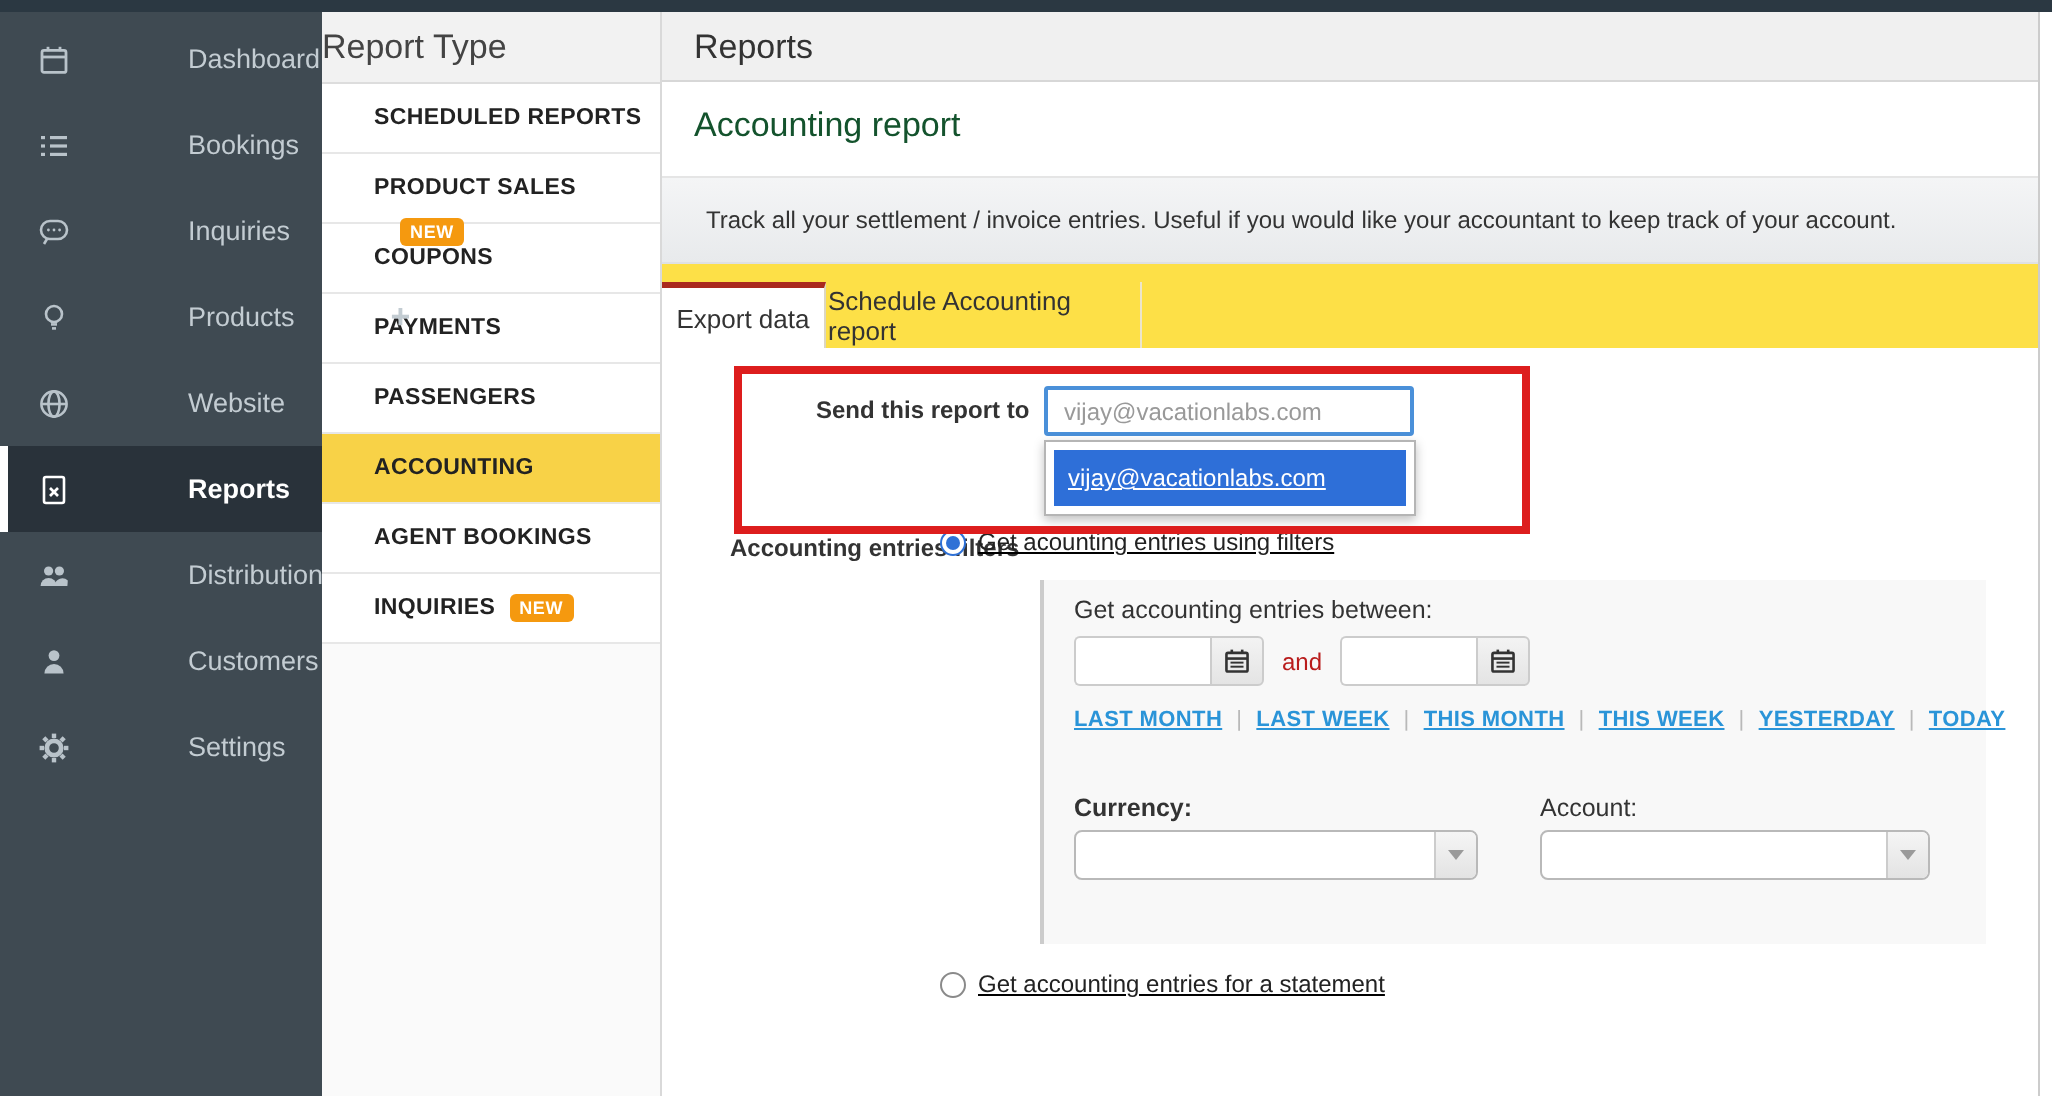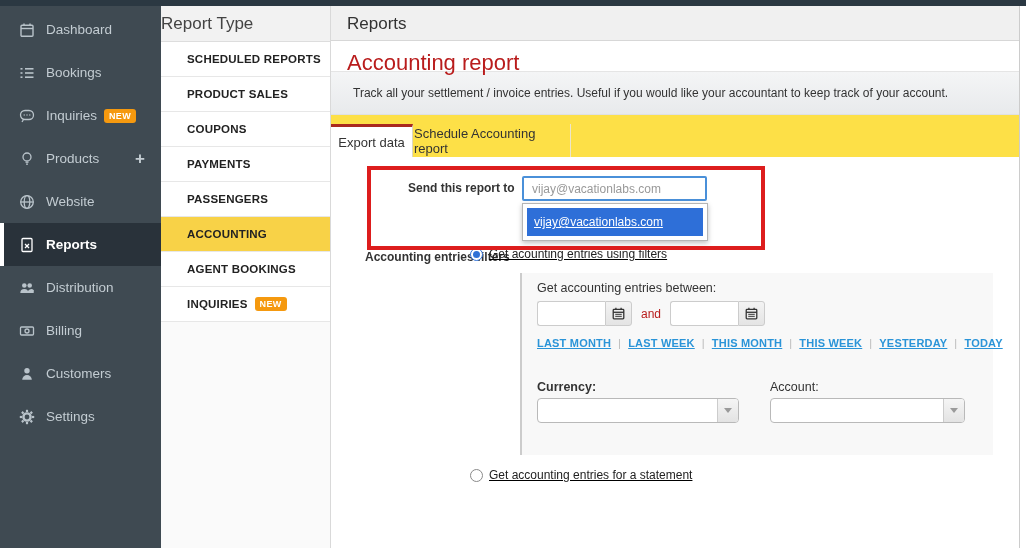--- a/index.html
+++ b/index.html
@@ -5,36 +5,36 @@
   * { margin:0; padding:0; box-sizing:border-box; }
   body { font-family:"Liberation Sans","DejaVu Sans",sans-serif; background:#fff; }
   #canvas { position:relative; width:1026px; height:548px; overflow:hidden; background:#fff; }
 
   
   .top-strip { position:absolute; left:0; top:0; width:1026px; height:6px; background:#2b3842; z-index:20; }
 
   
   .sidebar { position:absolute; left:0; top:0; width:161px; height:548px; background:#3f4a52; z-index:10; }
   .side-list { position:absolute; top:8px; left:0; right:0; }
-  .side-item { display:flex; align-items:center; height:43px; padding-left:18px; cursor:pointer; color:#c3ccd2; font-size:13.5px; }
+  .side-item { display:flex; align-items:center; height:43px; padding-left:18px; cursor:pointer; color:#c3ccd2; font-size:13.5px;gap:48px; }
   .side-item .sicon { width:17px; height:17px; margin-right:11px; flex:0 0 17px; display:flex; align-items:center; justify-content:center; }
   .side-item.active { background:#29323a; border-left:4px solid #ffffff; padding-left:14px; color:#ffffff; font-weight:bold; }
   .badge-new { background:#f5990f; color:#fff; font-size:9px; font-weight:bold; padding:2px 5px; border-radius:3px; margin-left:7px; letter-spacing:.3px; }
   .side-plus { margin-left:auto; margin-right:16px; font-size:17px; font-weight:bold; color:#c3ccd2; }
 
   
   .rt-col { position:absolute; left:161px; top:6px; width:170px; height:542px; background:#fafafa; border-right:1px solid #d9d9d9; z-index:5; }
   .rt-header { height:36px; line-height:36px; background:#f2f2f2; border-bottom:1px solid #ddd; font-size:17px; color:#444; }
   .rt-item { height:35px; display:flex; align-items:center; padding-left:26px; background:#fff; border-bottom:1px solid #e7e7e7; font-size:11.5px; font-weight:600; color:#222; letter-spacing:.2px; cursor:pointer; }
   .rt-item.active { background:#f8d247; font-weight:bold; }
 
   
   .main { position:absolute; left:331px; top:6px; width:689px; height:542px; background:#fff; border-right:1px solid #ccc; }
   .main-header { height:35px; line-height:35px; background:#f0f0f0; border-bottom:1px solid #d7d7d7; font-size:17px; color:#333; padding-left:16px; }
-  .report-title { height:31px; line-height:44px; background:#fff; border-bottom:1px solid #e5e5e5; font-size:22px; color:#b91c1c; padding-left:16px; }
+  .report-title { height:48px; line-height:44px; background:#fff; border-bottom:1px solid #e5e5e5; font-size:17px; color:#14532d; padding-left:16px; }
   .desc-band { height:43px; line-height:43px; background:linear-gradient(#f4f5f6,#e8eaec); border-bottom:1px solid #dfe1e3; font-size:12px; color:#333; padding-left:22px; white-space:nowrap; }
   .tab-strip { position:relative; height:42px; background:#fde047; }
   .tab { position:absolute; top:9px; height:33px; display:flex; align-items:center; justify-content:center; font-size:13px; color:#333; cursor:pointer; }
   .tab.active { left:0; width:82px; background:#fff; border-top:3px solid #aa2a1e; border-right:1px solid #ddd7c0; }
   .tab.inactive { left:83px; width:157px; border-right:1px solid #ece5cc; }
 
   .content { position:relative; height:336px; background:#fff; }
 
   
   .red-annotation { position:absolute; left:36px; top:9px; width:398px; height:84px; border:4px solid #dd1d1d; z-index:6; pointer-events:none; }
@@ -160,29 +160,20 @@
           <svg width="16" height="16" viewBox="0 0 16 16" fill="#b9c3ca" stroke="none">
             <circle cx="5.3" cy="5.5" r="2.3"></circle>
               <circle cx="10.7" cy="5.5" r="2.3"></circle>
             <path d="M1.3 13 a4 4 0 0 1 8 0 Z"></path>
               <path d="M8.2 13 a4 4 0 0 1 6.7 -2.8 L14.7 13 Z"></path>
           </svg>
         </span>
         <span>Distribution</span>
       </div>
 
-      <div class="side-item">
-        <span class="sicon">
-          <svg width="16" height="16" viewBox="0 0 16 16" fill="none" stroke="#b9c3ca" stroke-width="1.3">
-            <rect x="1.5" y="4" width="13" height="8" rx="1"></rect>
-            <circle cx="8" cy="8" r="2"></circle>
-          </svg>
-        </span>
-        <span>Billing</span>
-      </div>
 
       <div class="side-item">
         <span class="sicon">
           <svg width="16" height="16" viewBox="0 0 16 16" fill="#b9c3ca" stroke="none">
             <circle cx="8" cy="4.8" r="2.7"></circle>
             <path d="M3.2 13.8 a4.8 4.8 0 0 1 9.6 0 Z"></path>
           </svg>
         </span>
         <span>Customers</span>
       </div>

